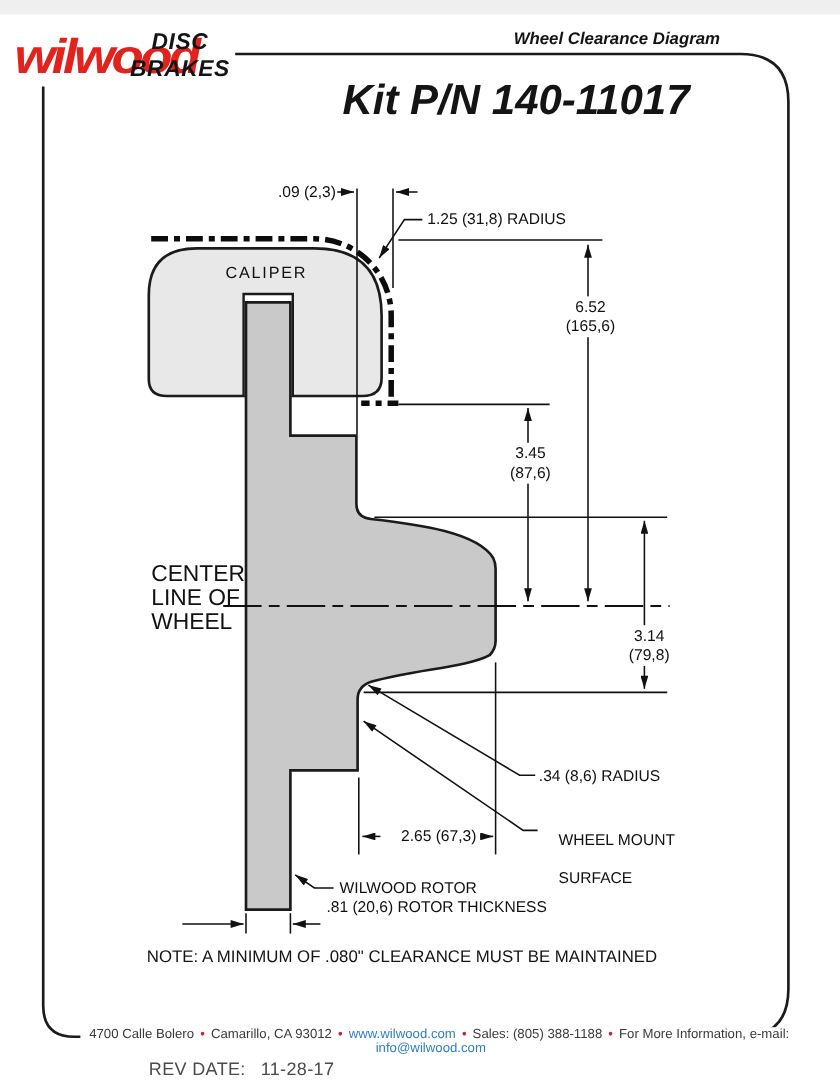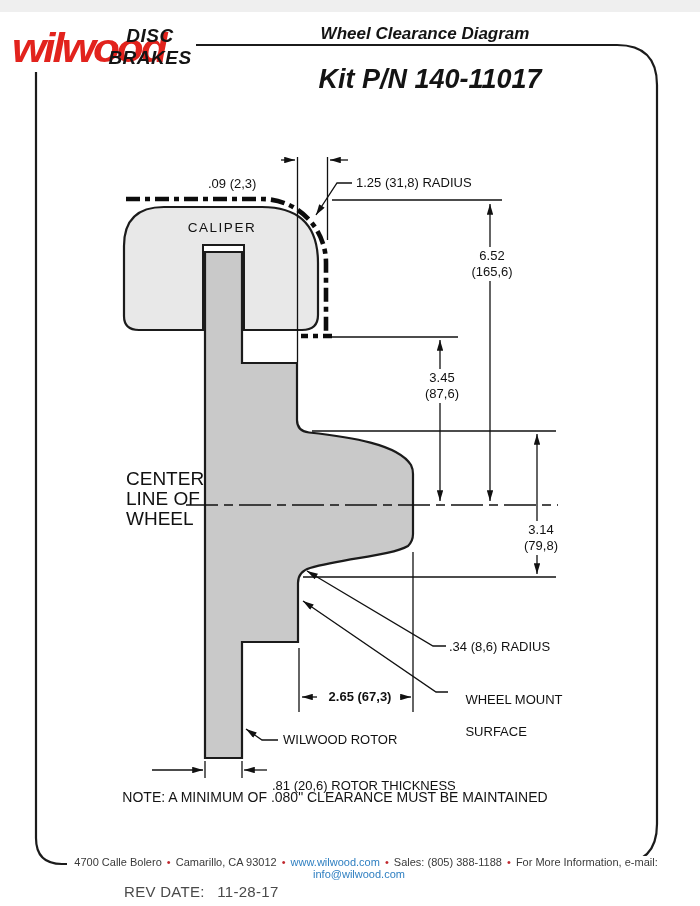--- a/index.html
+++ b/index.html
@@ -2,31 +2,31 @@
 <html><head>
 <meta charset="utf-8">
 <style>
   html,body{margin:0;padding:0;background:#ffffff;}
   #sheet{position:relative;width:700px;height:906px;background:#fff;overflow:hidden;
          font-family:"Liberation Sans", sans-serif;color:#111;}
   .scan-top{position:absolute;left:0;top:0;width:700px;height:12px;background:#efefef;}
   svg.linework{position:absolute;left:0;top:0;}
   .lbl{position:absolute;font-size:13px;line-height:15px;color:#111;white-space:pre;}
   .lbl.onl{background:#fff;padding:0 3px;}
-  .ctr{text-align:center;font-weight:bold;}
-  .rgt{margin-top:24px;}
+  .ctr{text-align:right;}
+  .rgt{text-align:right;}
   
   .tagline{position:absolute;left:95px;top:25px;width:110px;font-size:19px;font-weight:bold;
            font-style:italic;letter-spacing:.5px;color:#141414;text-align:center;}
   .logoscript{position:absolute;left:12px;top:28px;font-size:44px;font-weight:bold;font-style:italic;
            letter-spacing:-3px;transform:scaleY(.92);transform-origin:left top;line-height:44px;}
-  .doctitle{position:absolute;left:250px;top:24px;width:350px;text-align:center;
-           font-size:17px;font-weight:bold;font-style:italic;color:#141414;}
+  .doctitle{position:absolute;left:250px;top:24px;width:350px;text-align:right;
+           font-size:14px;font-weight:bold;font-style:italic;color:#141414;}
   .kittitle{position:absolute;left:250px;top:64px;width:360px;text-align:center;
-           font-size:27px;font-weight:bold;font-style:italic;color:#141414;}
+           font-size:35px;font-weight:bold;font-style:italic;color:#141414;}
   
   .dimv{position:absolute;font-size:13px;line-height:16px;text-align:center;background:#fff;padding:1px 2px;}
   .caliper-lbl{position:absolute;left:182px;top:220px;width:80px;text-align:center;
            font-size:13.5px;letter-spacing:1.5px;}
   .cl-lbl{position:absolute;left:126px;top:469px;font-size:19px;line-height:20px;}
   .note{position:absolute;left:40px;top:788px;width:590px;text-align:center;
         font-size:14px;line-height:18px;color:#141414;}
   
   .footerline{position:absolute;left:52px;top:856px;width:621px;text-align:center;font-size:11px;color:#3a3a3a;}
   .footerline .inner{background:#fff;padding:0 7px;}
@@ -133,21 +133,21 @@
 
   <div class="lbl" style="left:451px;top:676px;line-height:16px;">
     <span>WHEEL MOUNT</span><br>
     <span>SURFACE</span>
   </div>
 
   <div class="lbl onl ctr" style="left:320px;top:689px;width:74px;">2.65 (67,3)</div>
 
   <div class="lbl" style="left:283px;top:732px;">WILWOOD ROTOR</div>
 
-  <div class="lbl" style="left:272px;top:778px;">.81 (20,6) ROTOR THICKNESS</div>
+  <div class="lbl" style="left:272px;top:748px;">.81 (20,6) ROTOR THICKNESS</div>
 
   <div class="note">
     <span>NOTE: A MINIMUM OF .080" CLEARANCE MUST BE MAINTAINED</span><br>
   </div>
 
   <div class="footerline">
     <span class="inner">
       <span>4700 Calle Bolero</span>
       <span class="dot">•</span>
       <span>Camarillo, CA 93012</span>

